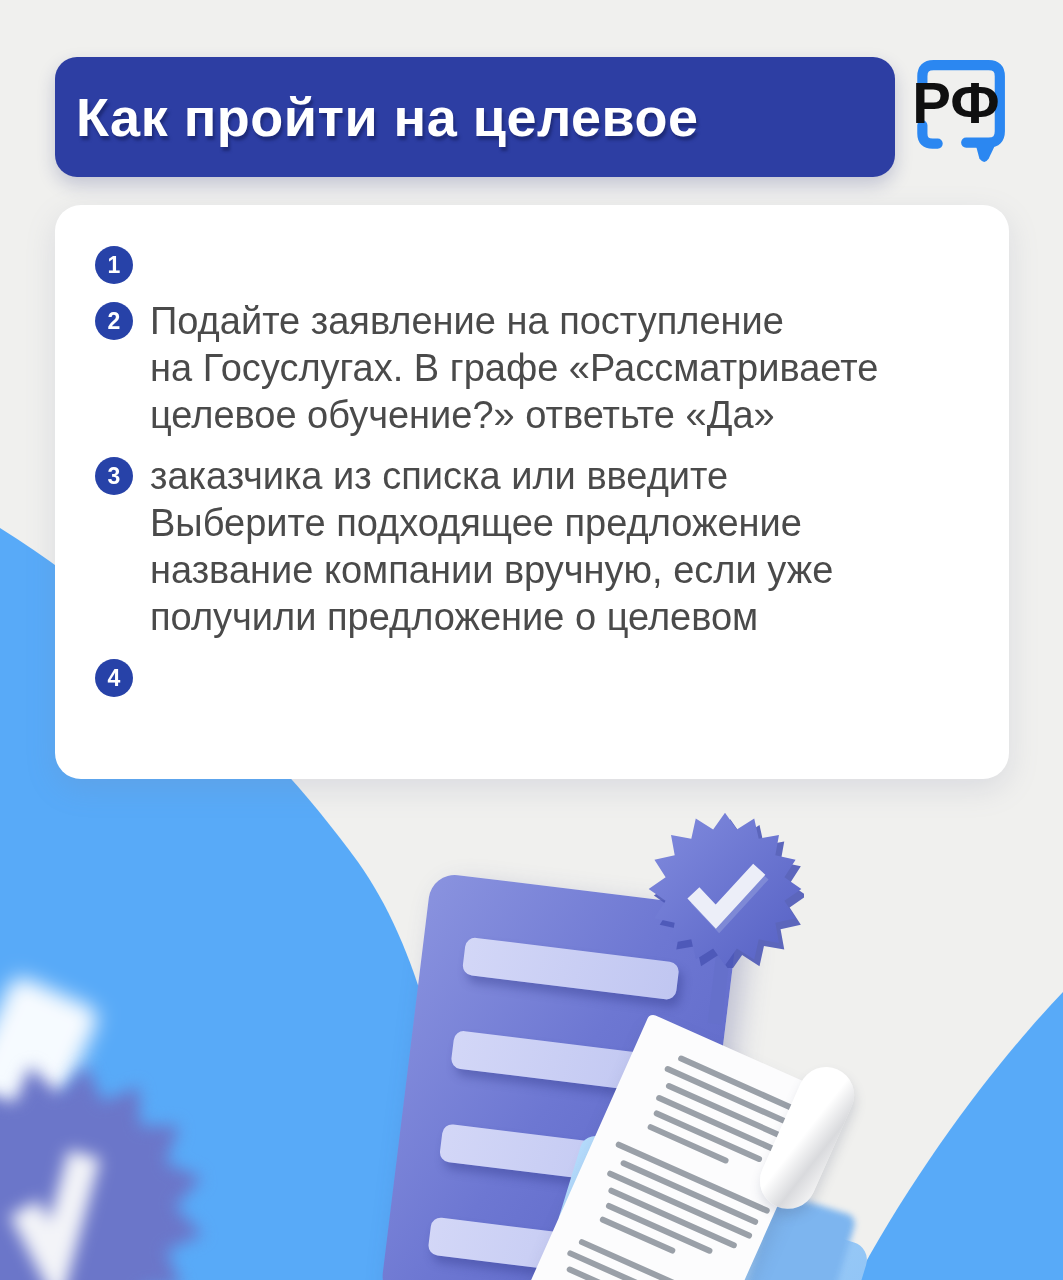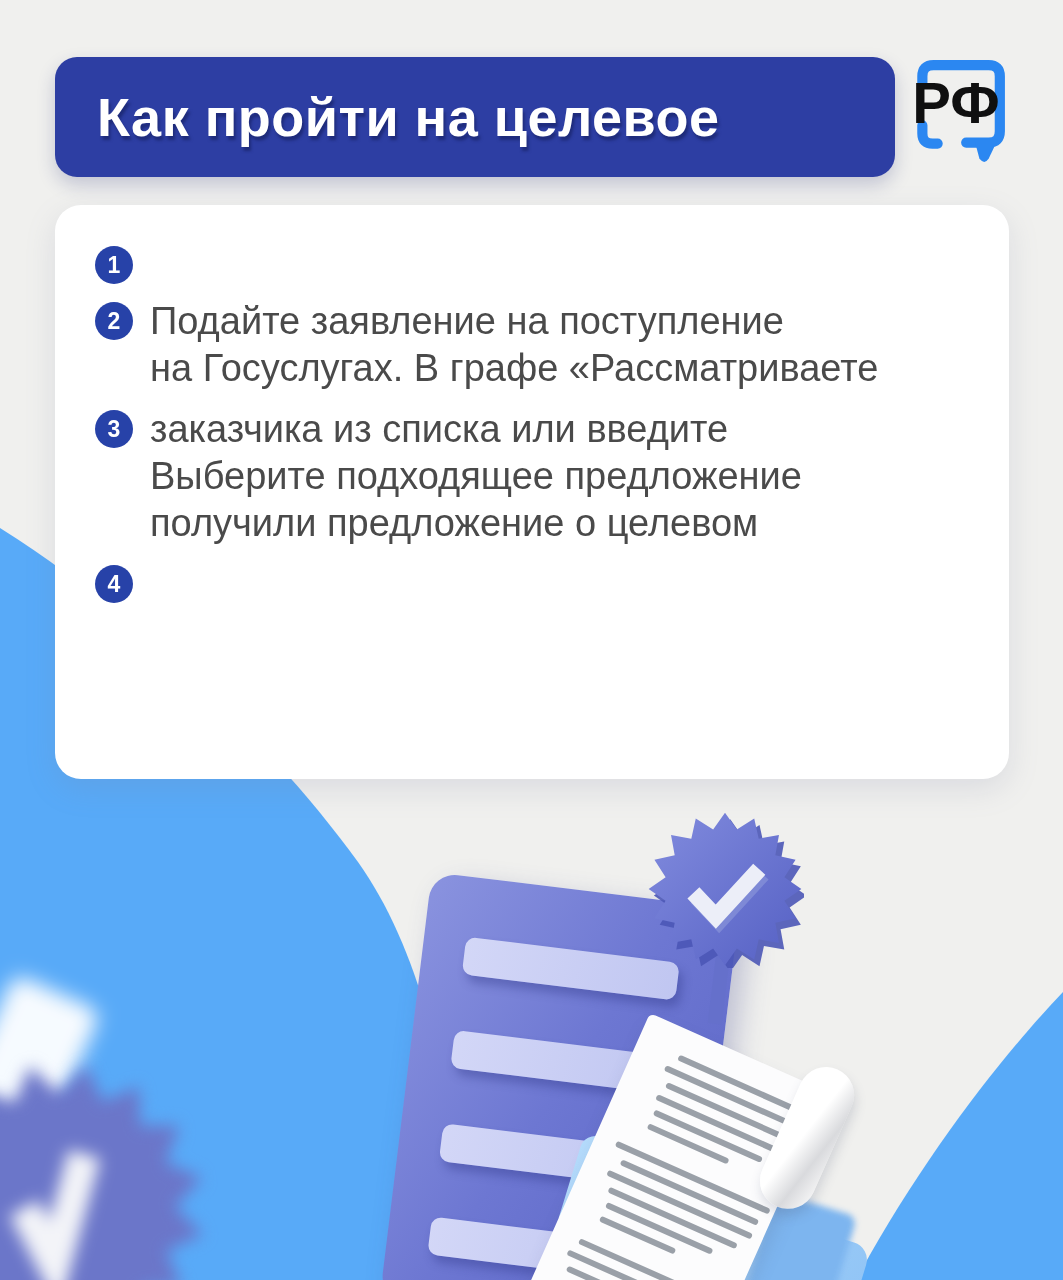--- a/index.html
+++ b/index.html
@@ -72,21 +72,21 @@
     background:linear-gradient(104deg,#ffffff 45%,#d9dadd 72%,#f0f0f1 92%);
     box-shadow:4px 6px 12px rgba(80,90,120,.2);
   }
   
   .header{
     position:absolute;left:55px;top:57px;width:840px;height:120px;z-index:10;
     background:#2d3ea3;border-radius:22px;display:flex;align-items:center;
     box-shadow:0 8px 18px rgba(35,45,120,.22);
   }
   .header h1{
-    margin:0;padding-left:42px;color:#ffffff;font-size:54px;font-weight:bold;
+    margin:0;padding-left:21px;color:#ffffff;font-size:54px;font-weight:bold;
     letter-spacing:.5px;text-shadow:2px 4px 3px rgba(18,28,88,.55);
   }
   
   .logo{position:absolute;left:903px;top:54px;width:106px;height:118px;z-index:10;}
   .logo svg{position:absolute;left:0;top:0;}
   .logo .rf{
     position:absolute;left:0;top:20px;width:100%;text-align:center;
     font-size:58px;font-weight:bold;color:#101010;line-height:1;
   }
   
@@ -183,28 +183,30 @@
 
     <div class="step">
       <div class="num">1</div>
     </div>
 
     <div class="step">
       <div class="num">2</div>
       <div>
         <div class="line">Подайте заявление на поступление</div>
         <div class="line">на Госуслугах. В графе «Рассматриваете</div>
+        <div class="line">целевое обучение?» ответьте «Да»</div>
       </div>
     </div>
 
     <div class="step">
       <div class="num">3</div>
       <div>
         <div class="line">заказчика из списка или введите</div>
         <div class="line">Выберите подходящее предложение</div>
+        <div class="line">название компании вручную, если уже</div>
         <div class="line">получили предложение о целевом</div>
       </div>
     </div>
 
     <div class="step">
       <div class="num">4</div>
     </div>
 
   </div>
 

